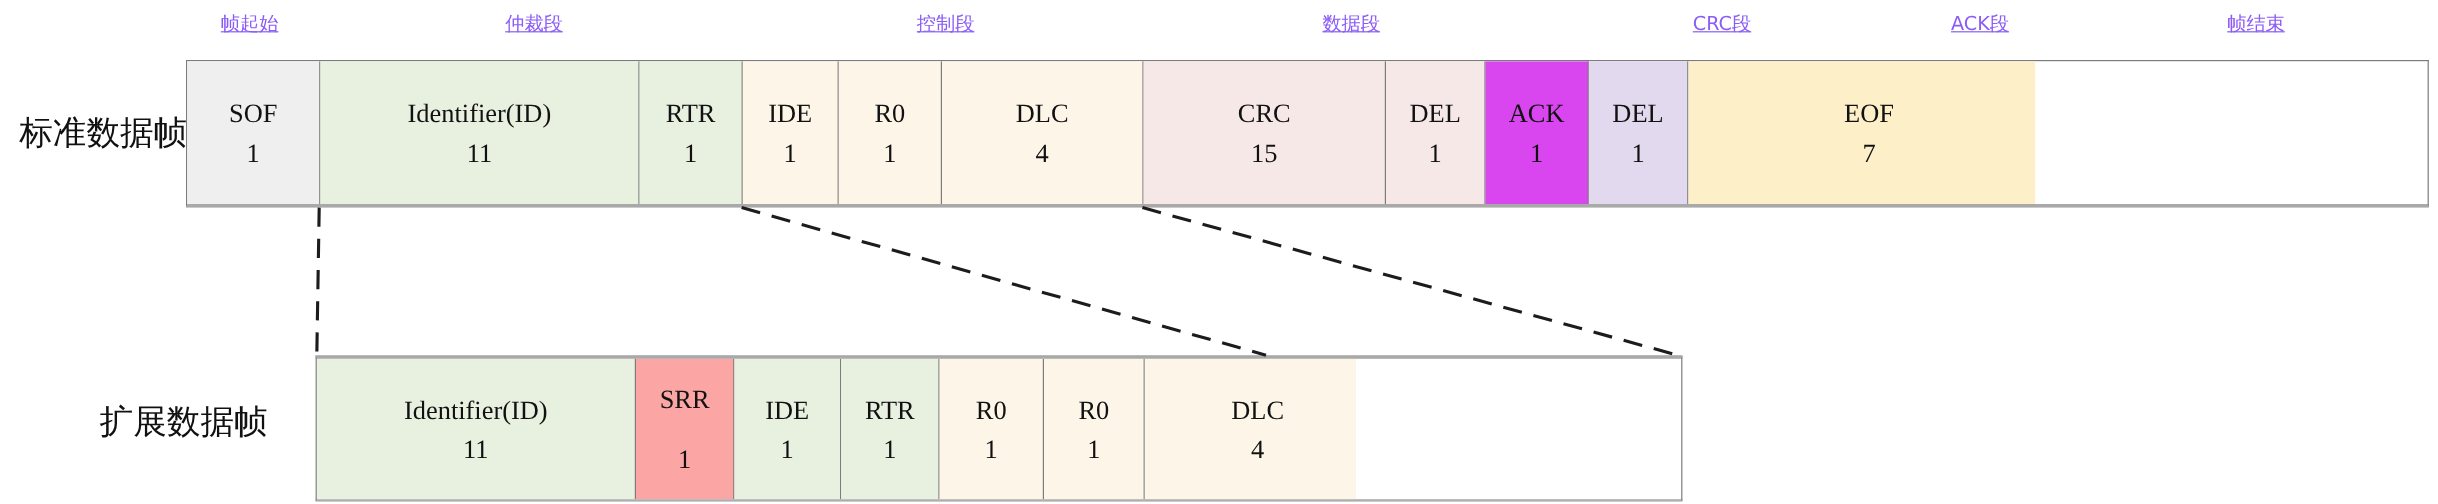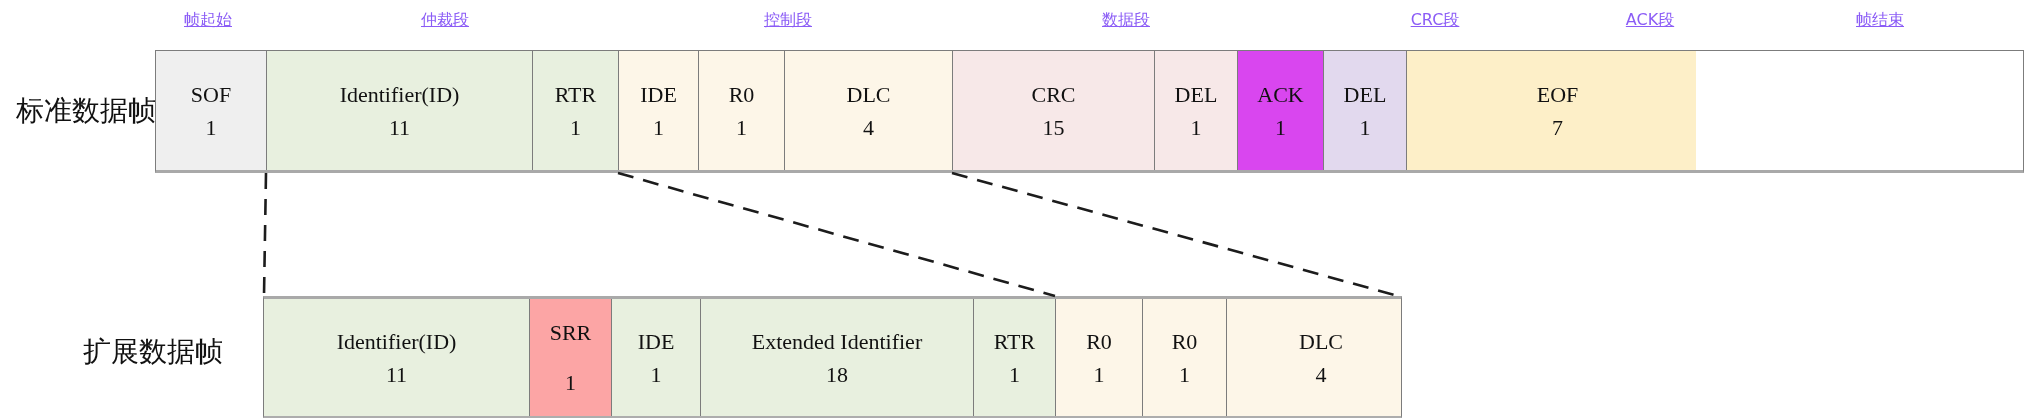--- a/index.html
+++ b/index.html
@@ -161,24 +161,20 @@
     <span class="cell-bits">11</span>
   </div>
       <div class="cell" style="width: 82px; background: #fca5a5; gap: 17px;">
     <span class="cell-name">SRR</span>
     <span class="cell-bits">1</span>
   </div>
       <div class="cell" style="width: 89px; background: rgb(232, 240, 223);">
     <span class="cell-name">IDE</span>
     <span class="cell-bits">1</span>
   </div>
-      <div class="cell" style="width: 273px; background: rgb(232, 240, 223);">
-    <span class="cell-name">Extended Identifier</span>
-    <span class="cell-bits">18</span>
-  </div>
       <div class="cell" style="width: 82px; background: rgb(232, 240, 223);">
     <span class="cell-name">RTR</span>
     <span class="cell-bits">1</span>
   </div>
       <div class="cell" style="width: 87px; background: rgb(253, 246, 232);">
     <span class="cell-name">R0</span>
     <span class="cell-bits">1</span>
   </div>
       <div class="cell" style="width: 84px; background: rgb(253, 246, 232);">
     <span class="cell-name">R0</span>

